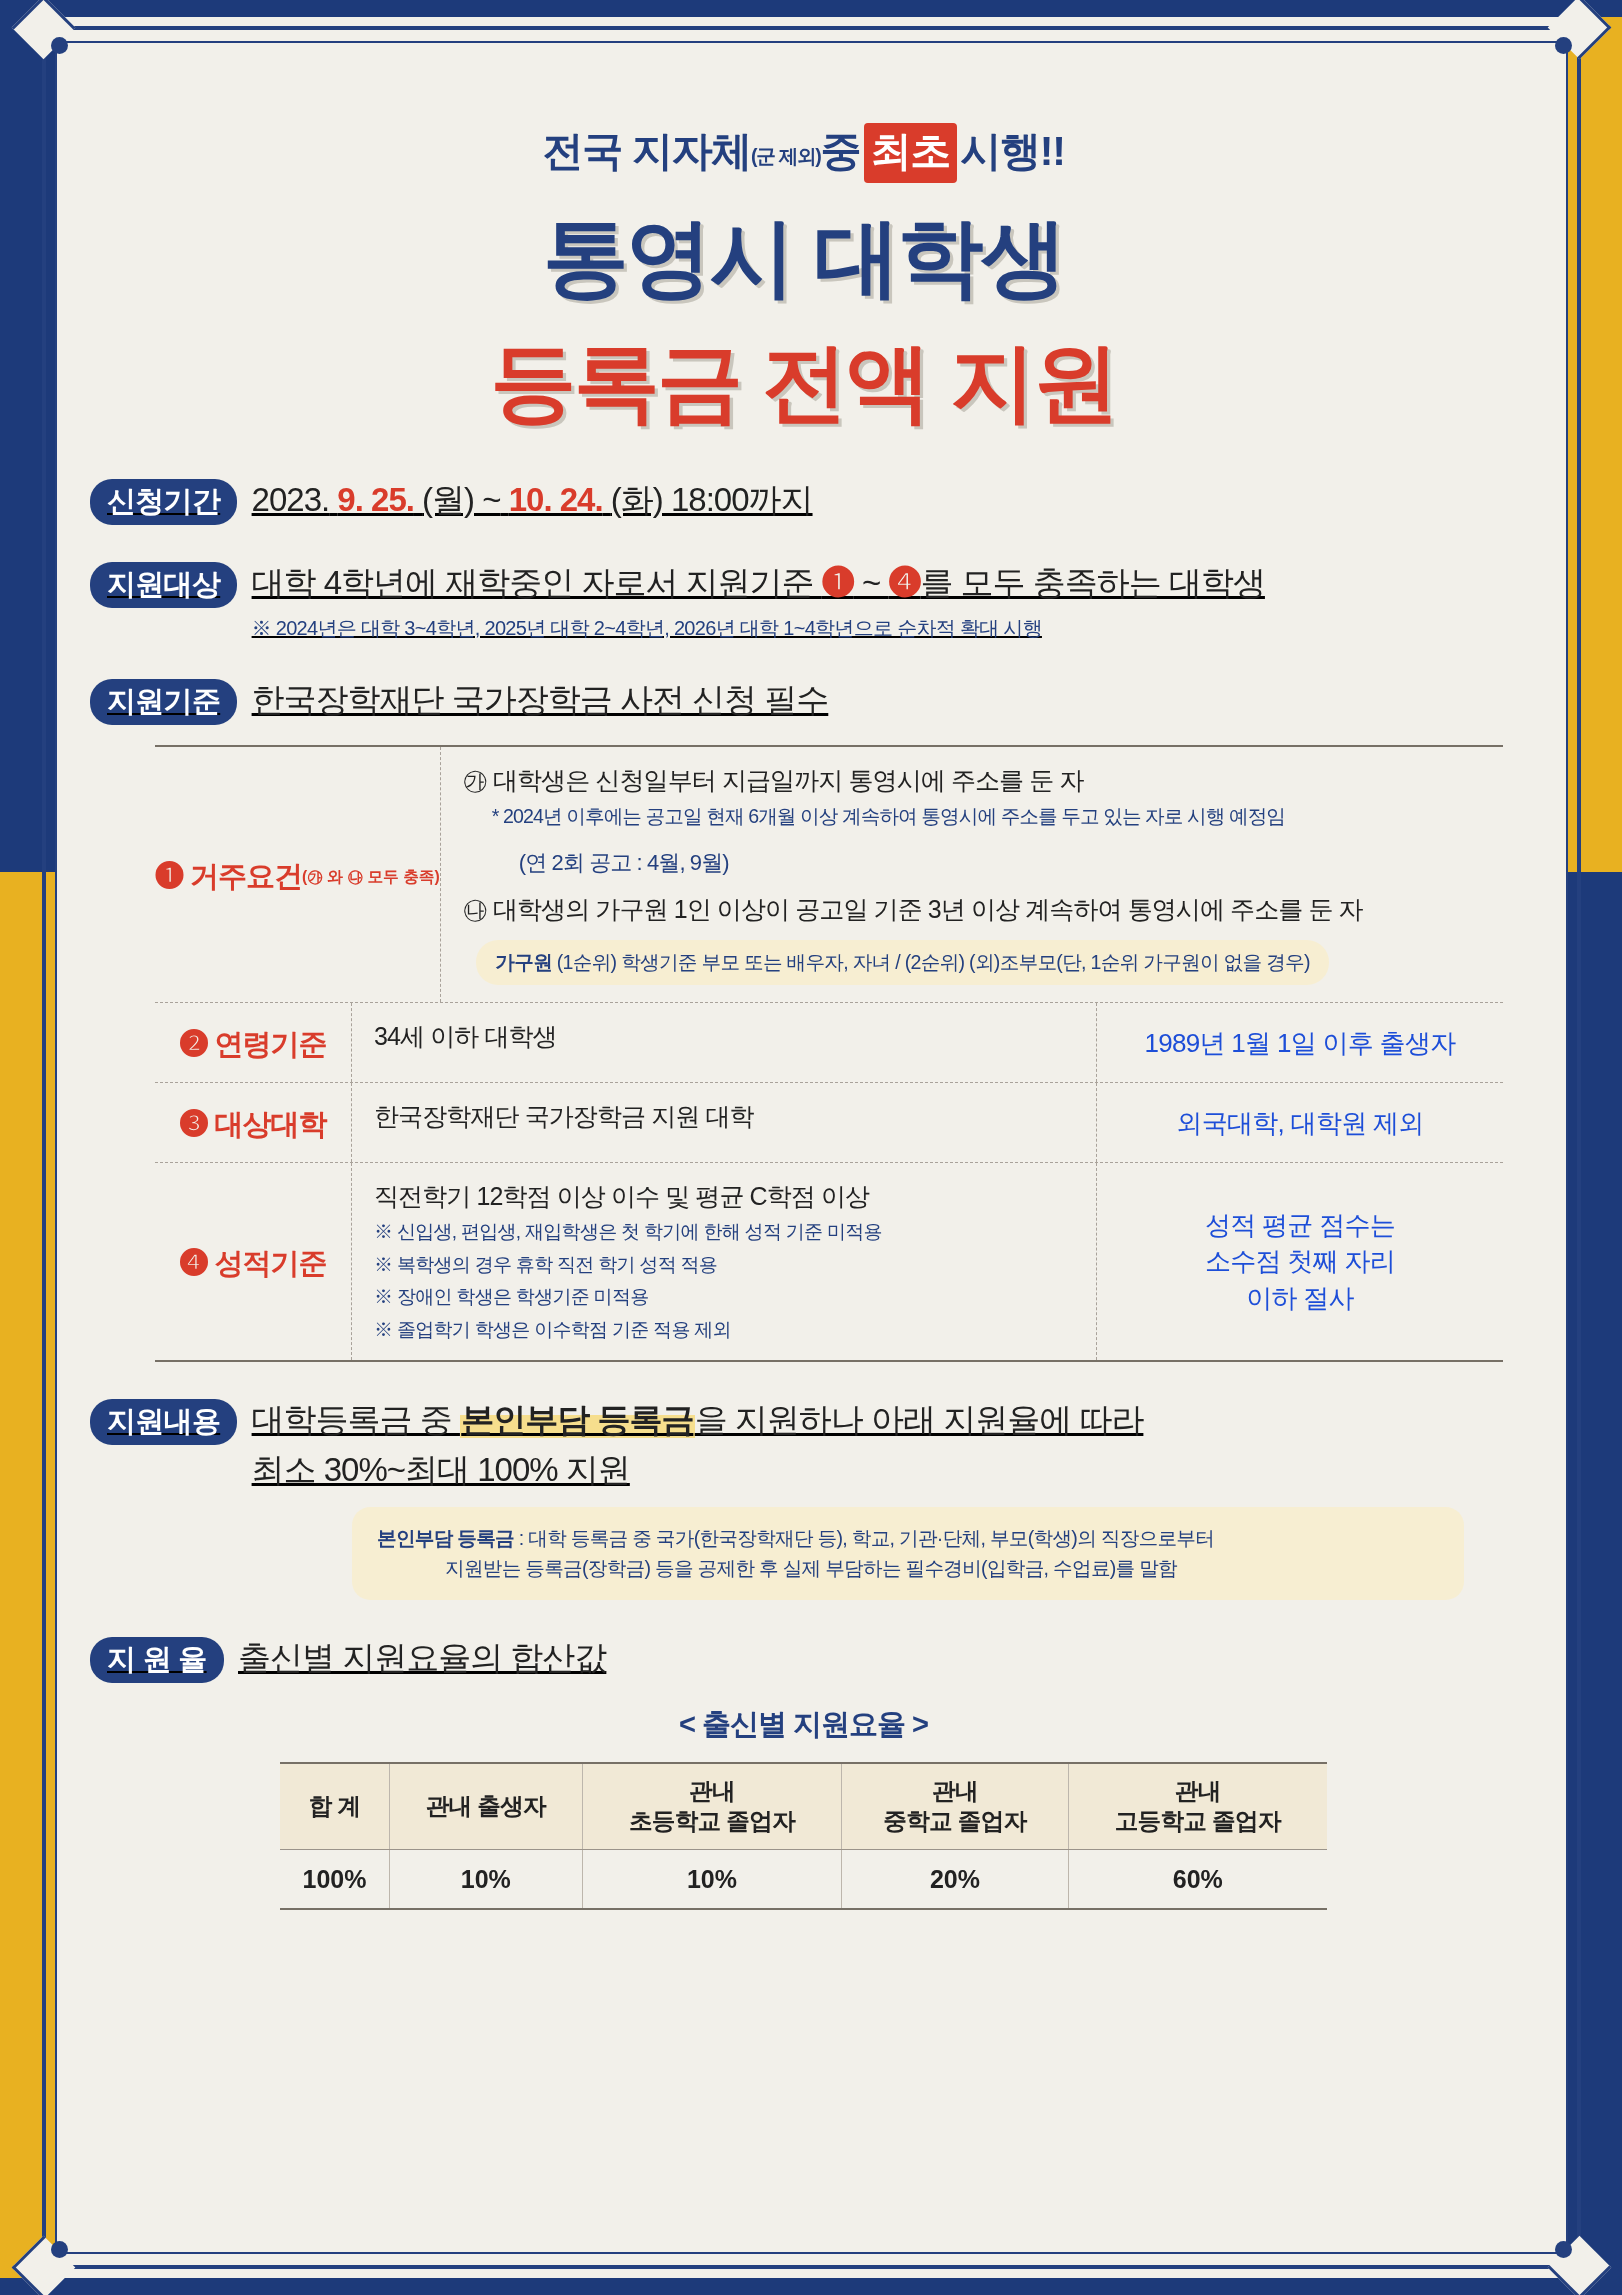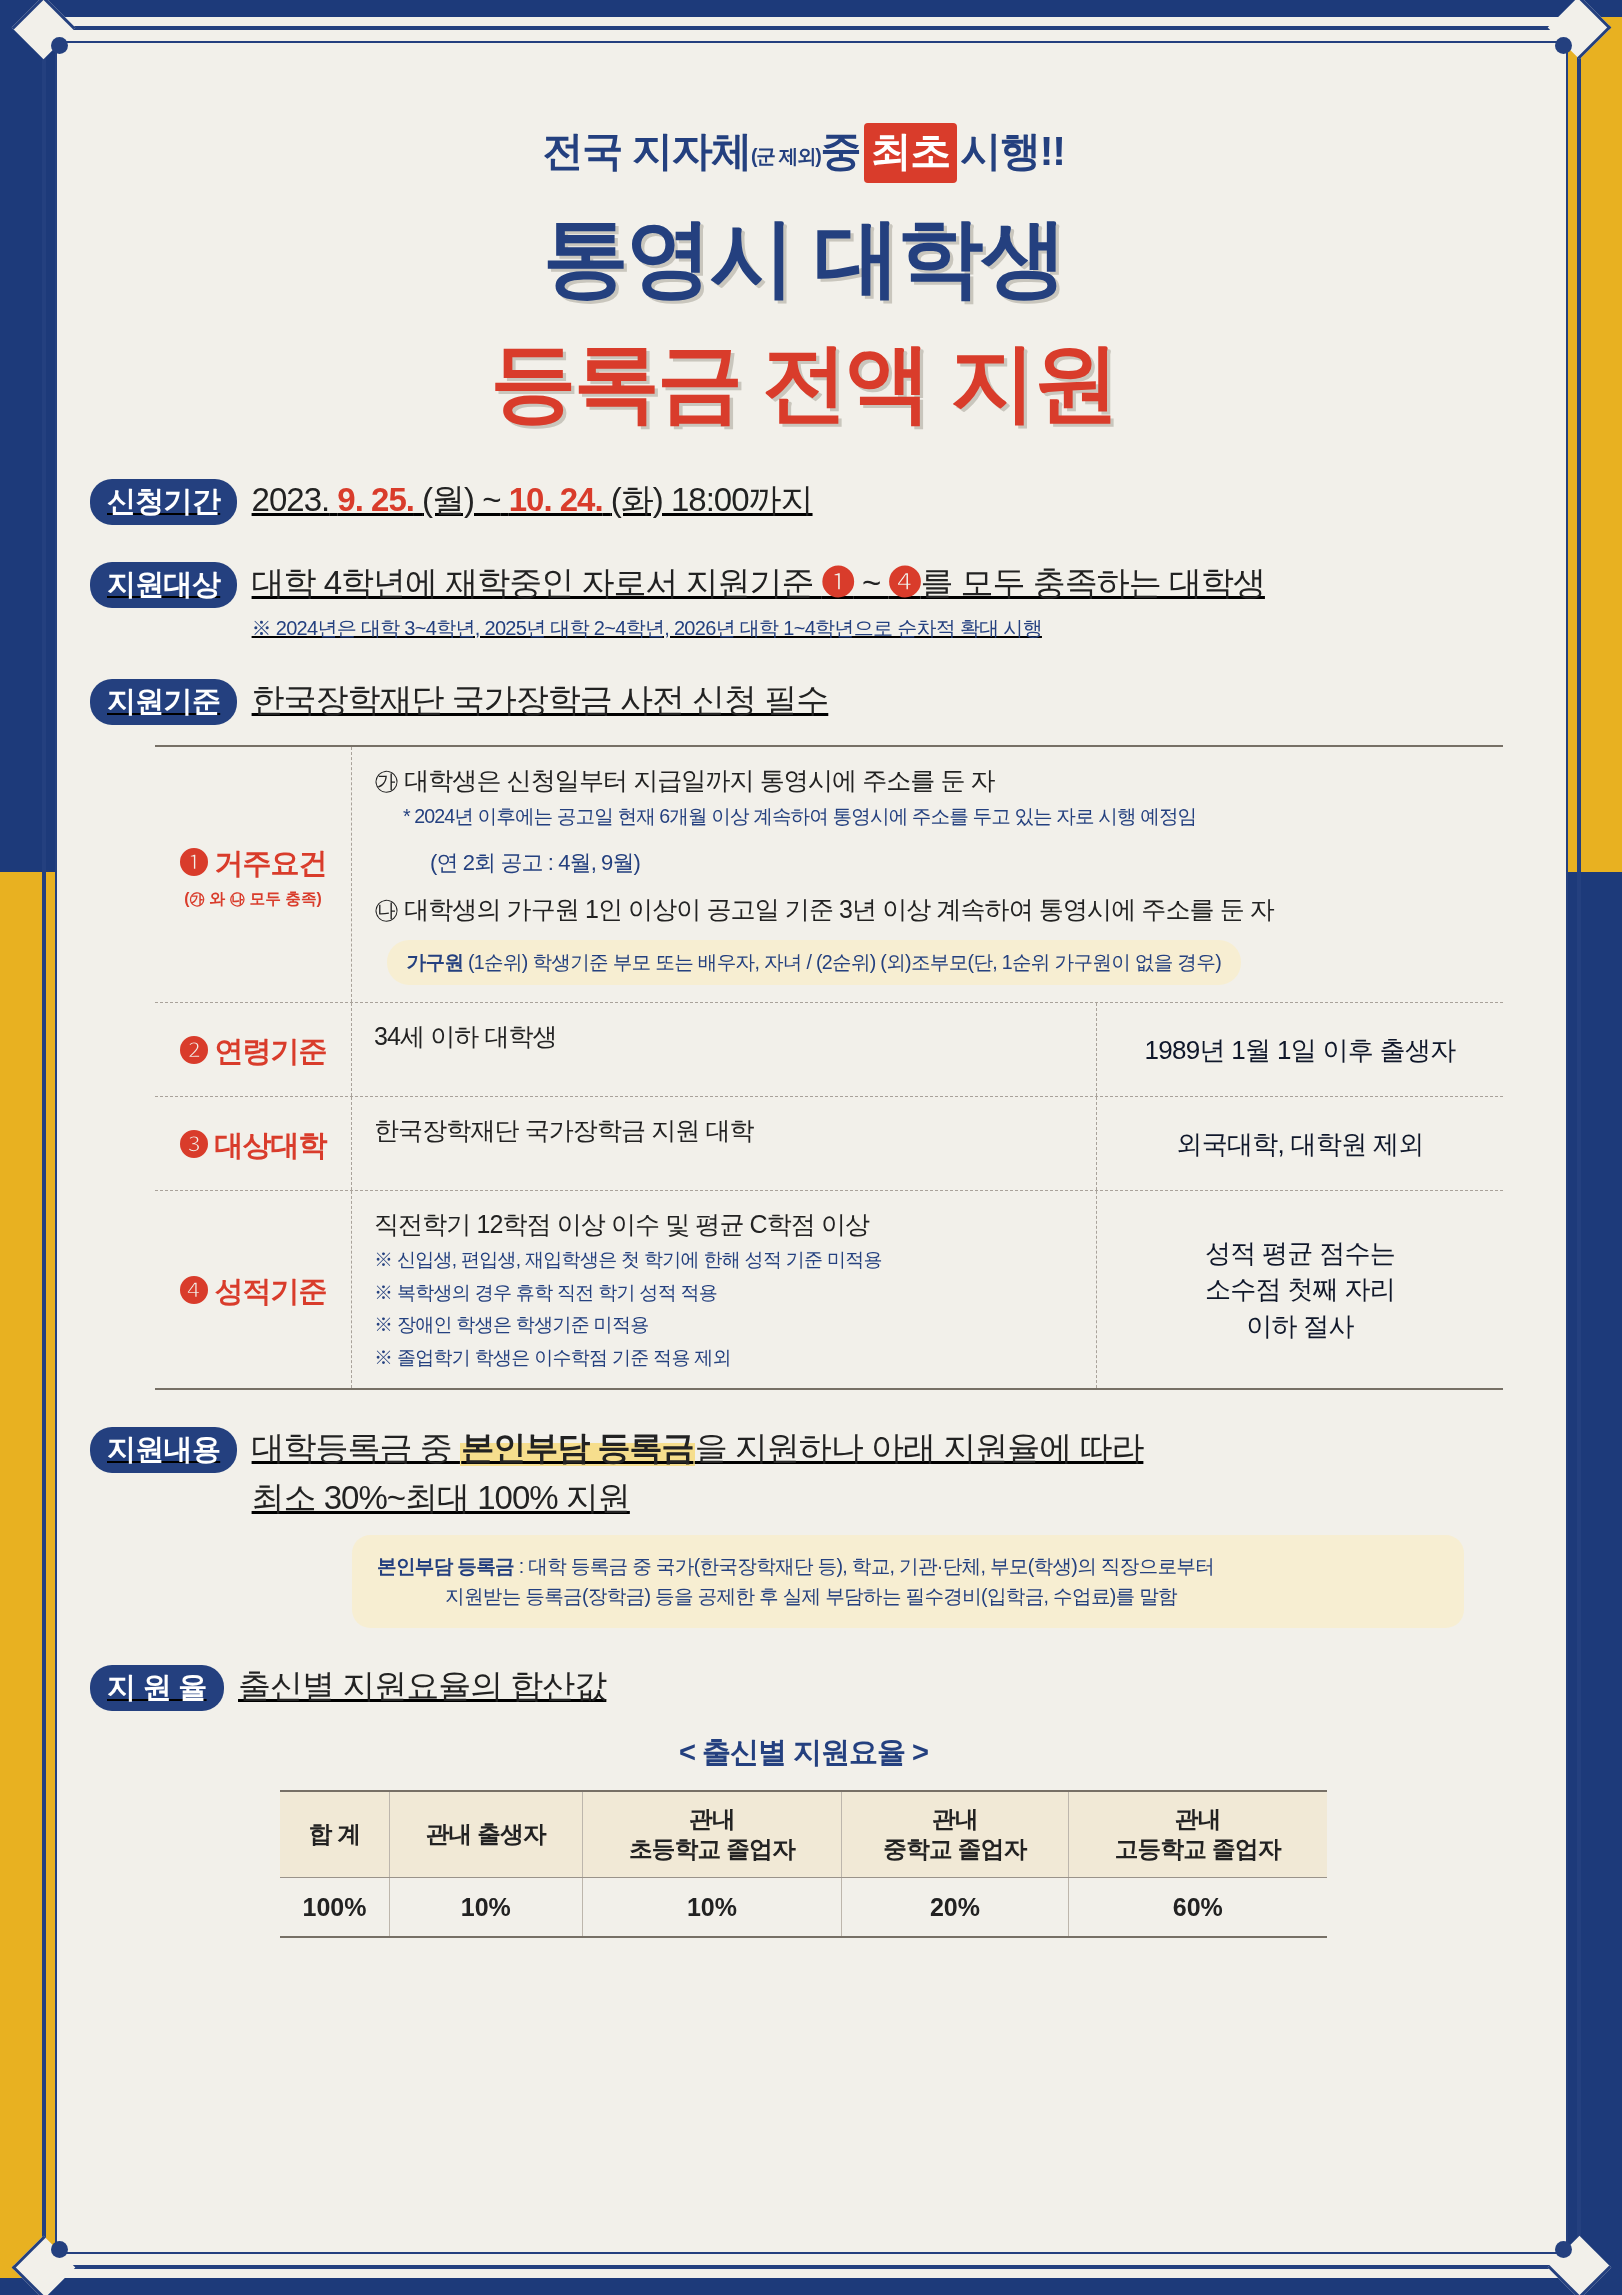--- a/index.html
+++ b/index.html
@@ -180,22 +180,22 @@
     display: flex;
     border-bottom: 1.3px dashed #a9a29a;
     align-items: stretch;
   }
   .crit-row.last { border-bottom: 2px solid #777066; }
   .crit-label {
     flex: 0 0 196px;
     display: flex;
     align-items: center;
     justify-content: center;
-    flex-direction: column;
-    padding: 24px 0;
+    flex-direction: row;
+    padding: 17px 0;
   }
   .crit-label .lbl {
     font-size: 29px;
     font-weight: bold;
     color: #d93c2b;
     letter-spacing: -1px;
     white-space: nowrap;
   }
   .crit-label .sub {
     font-size: 15.7px;
@@ -211,21 +211,21 @@
     padding: 17px 13px 17px 22px;
   }
   .crit-body.split-left { border-right: 1.3px dashed #a9a29a; }
   .crit-right {
     flex: 0 0 406px;
     display: flex;
     align-items: center;
     justify-content: center;
     text-align: center;
     font-size: 26px;
-    color: #0f172a;
+    color: #1d4ed8;
     letter-spacing: -0.7px;
     line-height: 1.4;
   }
   .c-line {
     font-size: 25px;
     color: #222222;
     letter-spacing: -0.9px;
     line-height: 1.3;
     white-space: nowrap;
   }

